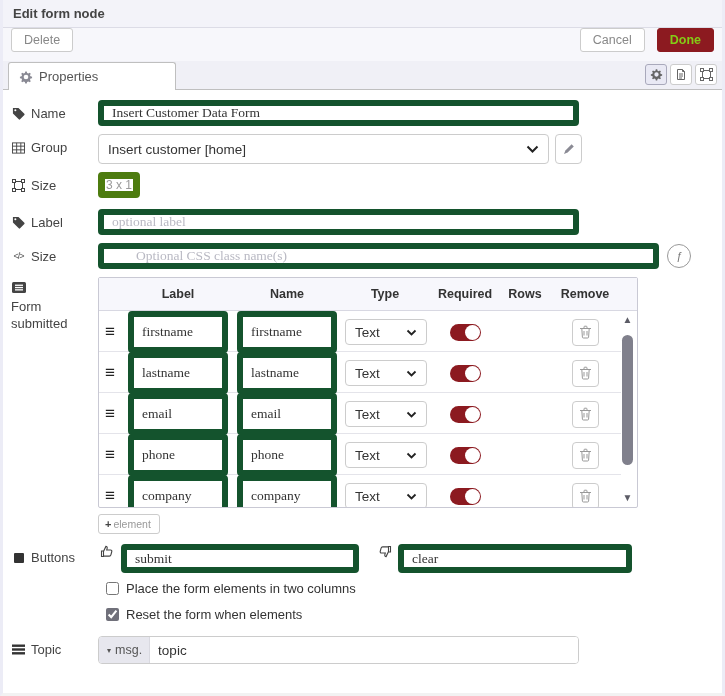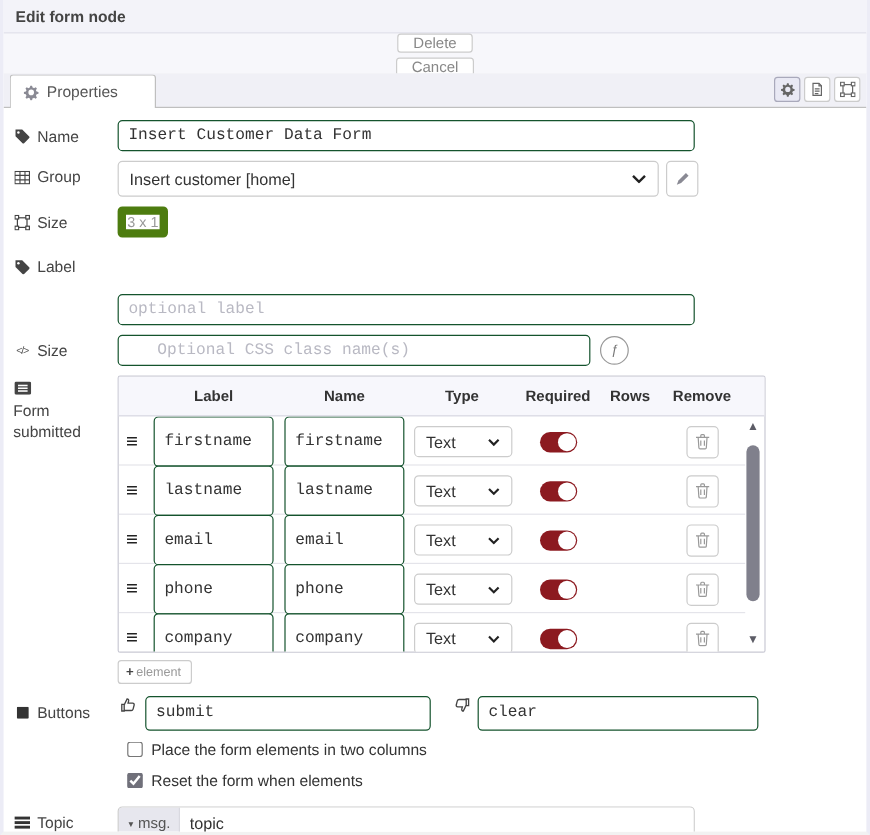--- a/index.html
+++ b/index.html
@@ -16,58 +16,58 @@
   
   .titlebar {
     height:28px; line-height:28px; padding:0 10px;
     background:var(--titlebar-bg); border-bottom:1px solid #dcdce6;
     font-size:13px; font-weight:bold; color:#444;
   }
 
   
   .btnrow {
     height:33px; background:var(--btnrow-bg);
-    display:flex; align-items:center; padding:0 8px; gap:2px;flex-direction:column;
+    display:flex; padding:0 8px; gap:12px;
   }
   .btn {
     height:24px; padding:0 12px; font-size:12.5px; font-family:inherit;
     background:#fff; border:1px solid #ccc; border-radius:3px; color:#888; cursor:pointer;
   }
   .btn-red { background:var(--accent-red); border-color:var(--accent-red); color:#84cc16; font-weight:bold; }
   .spacer { flex:1; }
 
   
   .tabbar {
     height:29px; background:var(--tabbar-bg); border-bottom:1px solid #bfbfbf;
     display:flex; align-items:flex-end; padding:0 5px; position:relative;
   }
   .tab {
-    height:28px; width:122px; background:#fff;
+    height:28px; width:168px; background:#fff;
     border:1px solid #bfbfbf; border-bottom:none; border-radius:3px 3px 0 0;
     display:flex; align-items:center; gap:6px; padding:0 10px;
     font-size:13px; color:#555; margin-bottom:-1px; position:relative; z-index:2; cursor:pointer;
   }
   .tab-icons { margin-left:auto; display:flex; gap:3px; align-items:center; padding-bottom:4px; }
   .icon-btn {
     width:22px; height:21px; border:1px solid #ccc; border-radius:3px; background:#fff;
     display:flex; align-items:center; justify-content:center; cursor:pointer; padding:0;
   }
   .icon-btn.active { background:#e9e9f4; border-color:#a9a9bb; }
 
   
   .body-area { padding:10px 8px 0 8px; }
   .frow { display:flex; align-items:flex-start; margin-bottom:8px; }
   .flabel {
     width:87px; min-width:87px; font-size:13px; color:#444;
     display:flex; align-items:center; gap:5px; flex-wrap:wrap; padding-top:5px; line-height:17px;
   }
   .flabel .ficon { display:inline-flex; width:15px; justify-content:center; }
   .input {
-    height:26px; border:1px solid #14532d; border-radius:4px; padding:0 8px;
-    font-size:13.5px; color:#333; font-family:Liberation Mono, monospace; background:#fff;
+    height:26px; border:6px solid #14532d; border-radius:4px; padding:0 8px;
+    font-size:13.5px; color:#333; font-family:Liberation Serif, serif; background:#fff;
   }
   .input::placeholder { color:#b9b9c3; }
 
   .sel {
     border:1px solid #ccc; border-radius:4px; background:#fff; display:flex;
     align-items:center; padding:0 9px; font-size:13.5px; color:#333; cursor:pointer;
   }
   .sel .chev { margin-left:auto; display:flex; }
 
   .sq-btn {
@@ -268,30 +268,30 @@
     <div class="frow">
       <div class="flabel">
         <span class="ficon">
           <svg width="13" height="13" viewBox="0 0 14 14">
               <path fill="#444" d="M7 1H1v6l6.3 6.3c.4.4 1 .4 1.4 0l4.6-4.6c.4-.4.4-1 0-1.4L7 1z"></path>
               <circle cx="3.6" cy="3.6" r="1.1" fill="#fff"></circle>
             </svg>
         </span>
         <span>Label</span>
       </div>
-      <input class="input" style="width: 481px; margin-top: 36px;" placeholder="optional label">
+      <input class="input" style="width: 481px;" placeholder="optional label">
     </div>
 
     
     <div class="frow">
       <div class="flabel">
         <span class="ficon" style="font-size:9px;color:#555;letter-spacing:-1px">&lt;/&gt;</span>
         <span>Size</span>
       </div>
-      <input class="input" style="width: 394px; padding-left: 32px;" placeholder="Optional CSS class name(s)">
+      <input class="input" style="width: 561px; padding-left: 32px;" placeholder="Optional CSS class name(s)">
       <button class="circle-btn">
         <span>ƒ</span>
       </button>
     </div>
 
     
     <div class="frow" style="margin-bottom:0">
       <div class="flabel">
         <span class="ficon">
           <svg width="14" height="11" viewBox="0 0 14 11">

